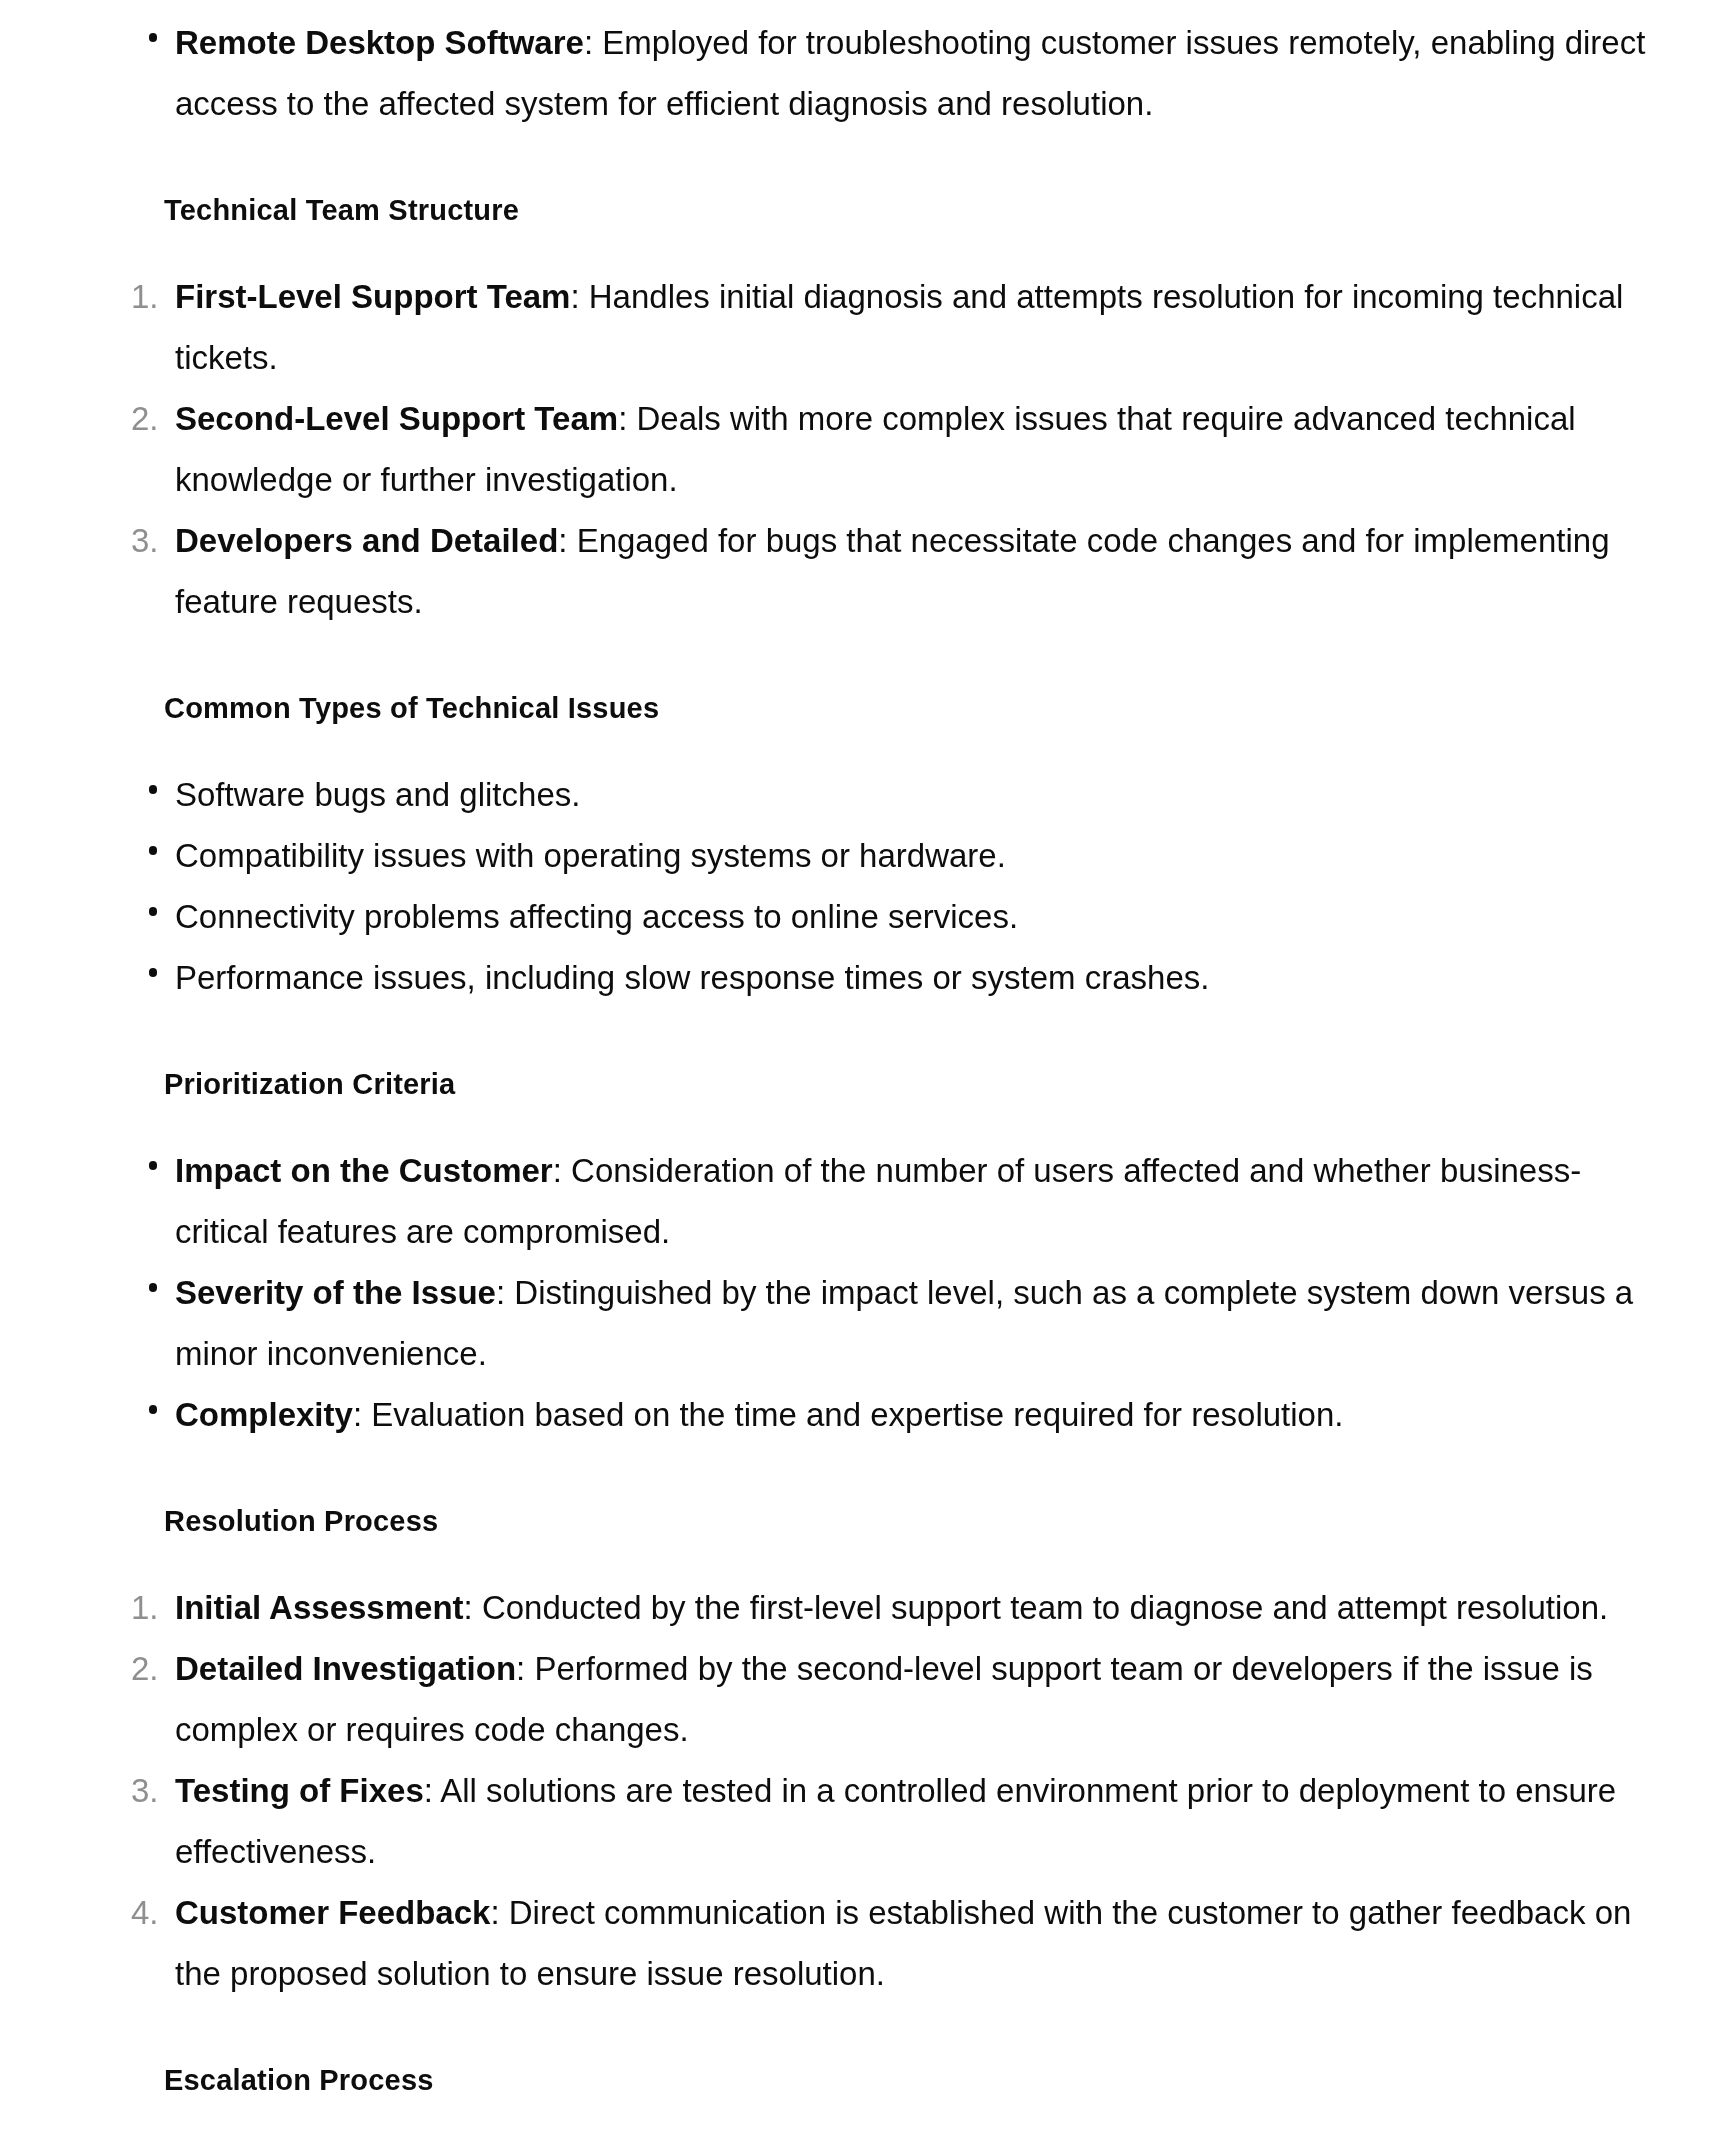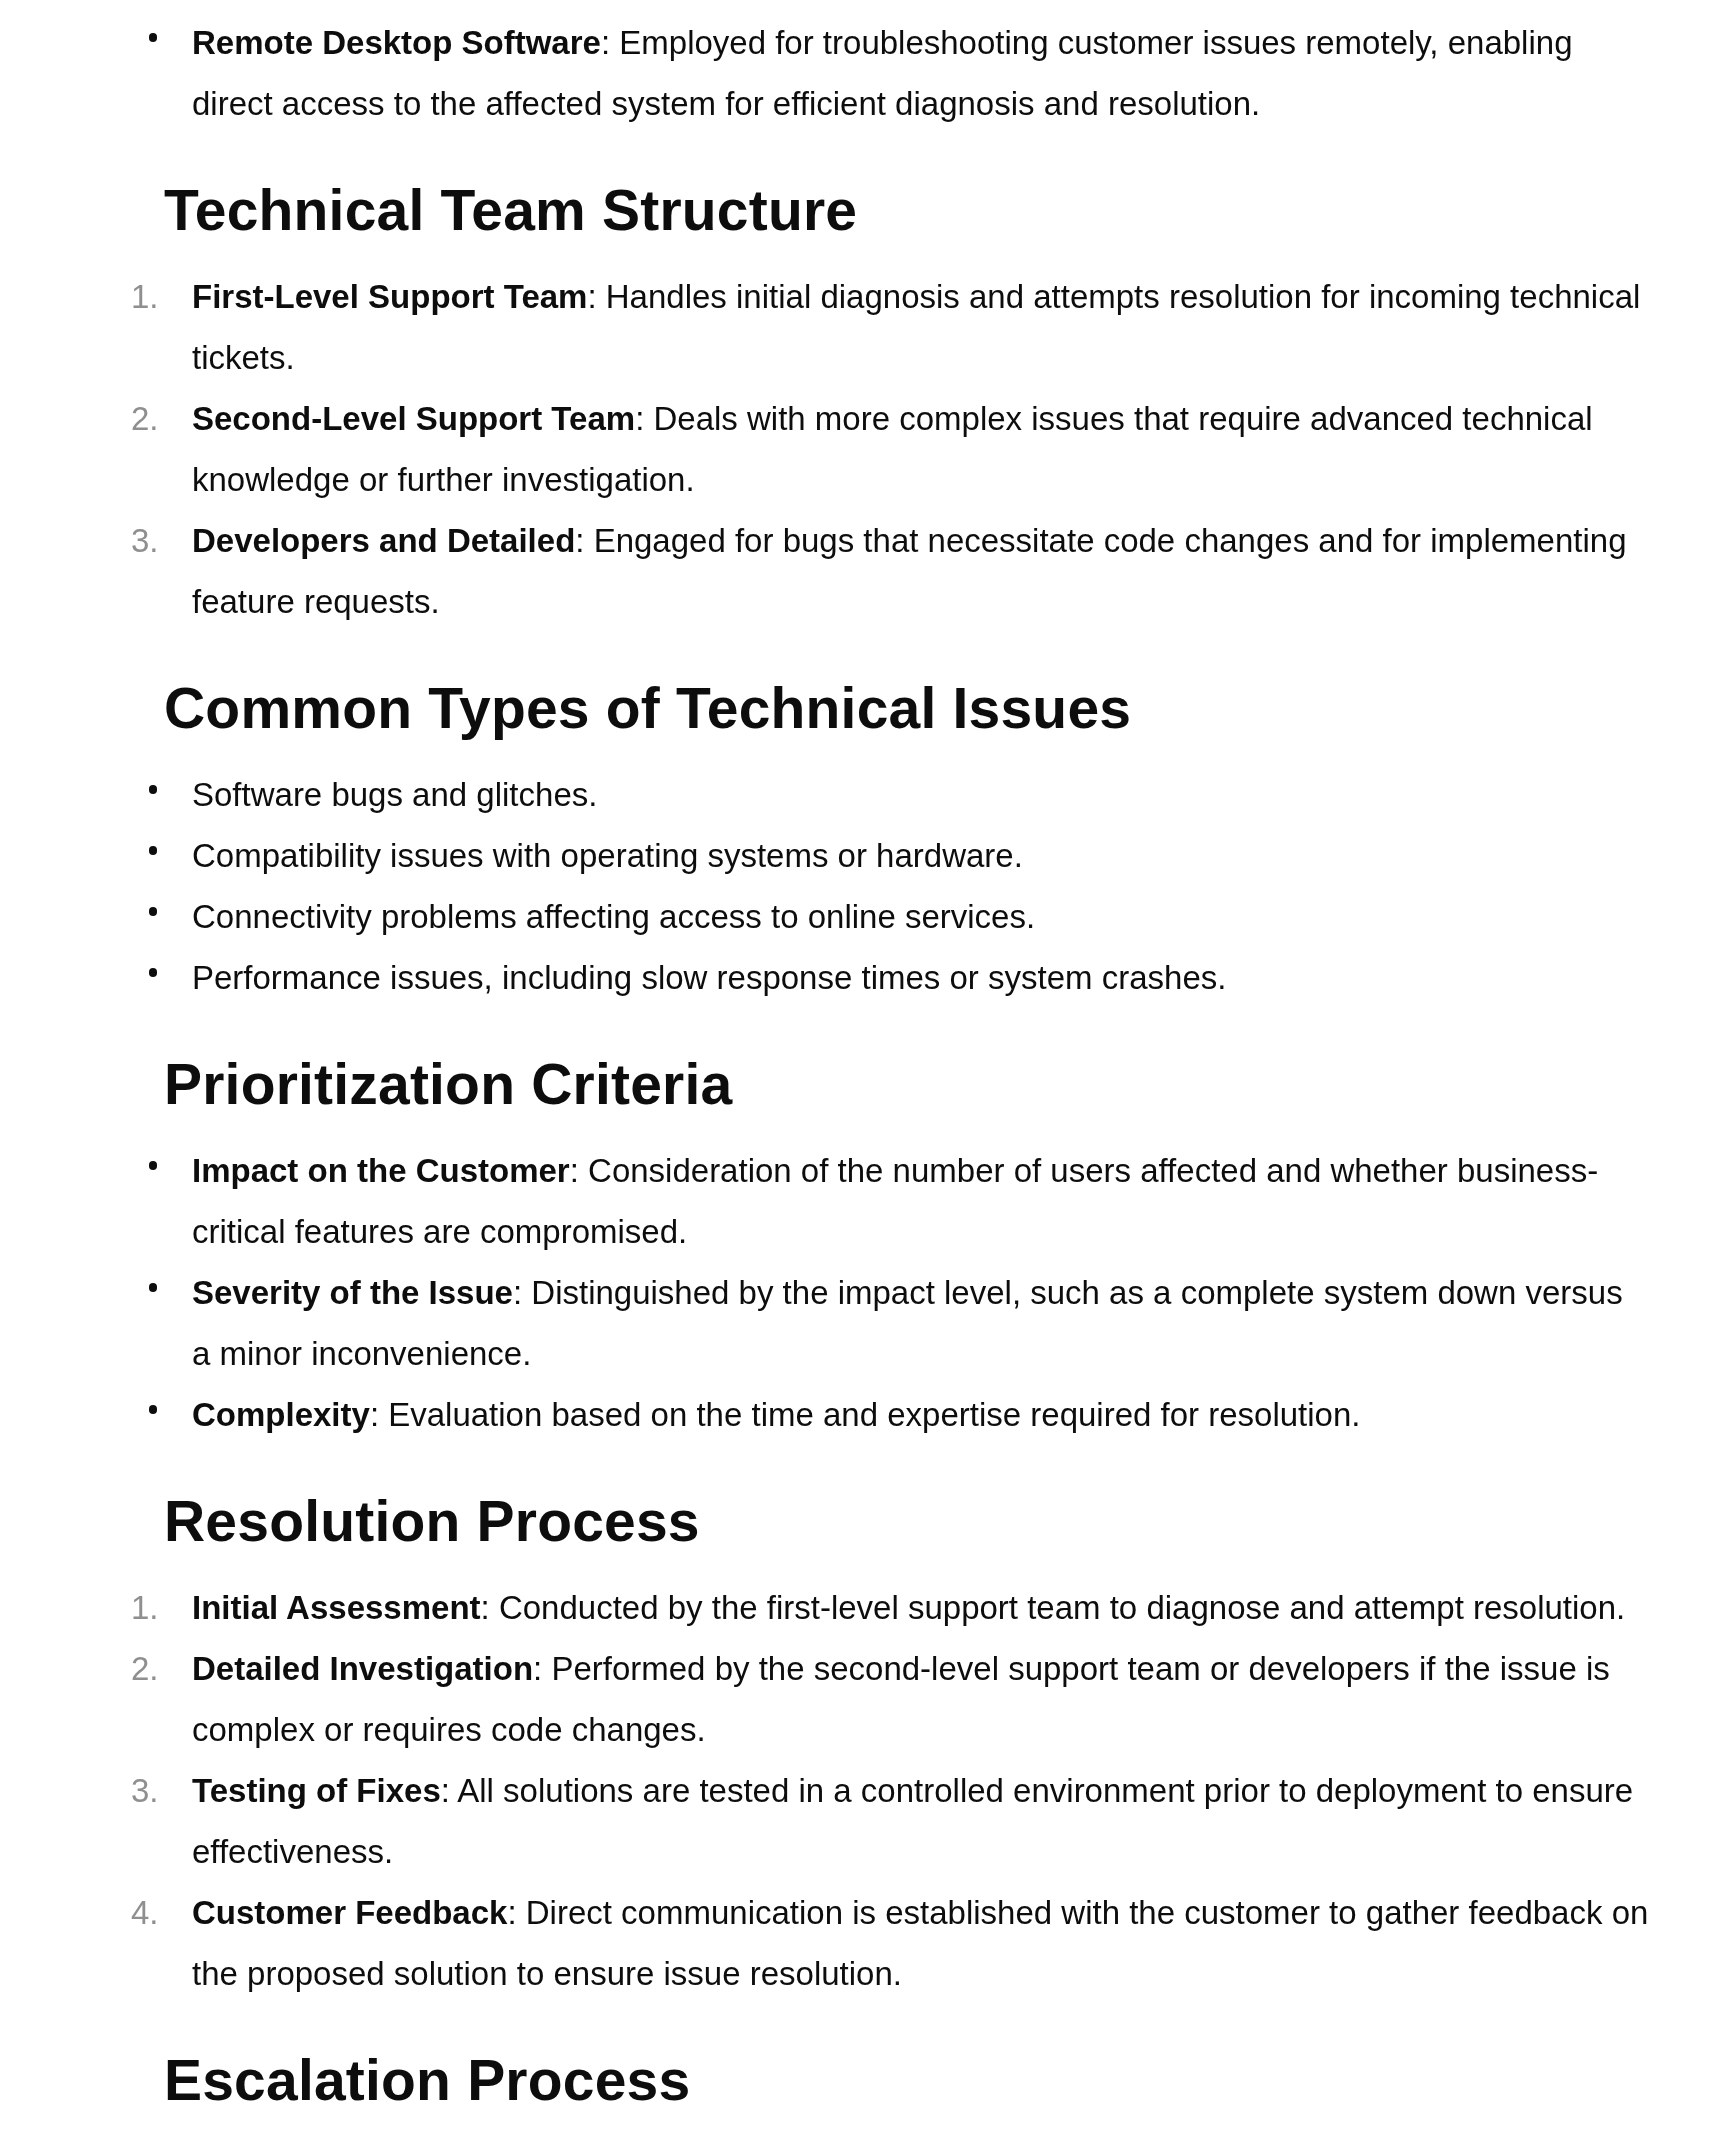--- a/index.html
+++ b/index.html
@@ -13,21 +13,21 @@
     -webkit-font-smoothing: antialiased;
   }
   .content {
     width: 1649px;
     padding-left: 131px;
     padding-top: 12px;
     font-size: 33px;
     line-height: 61px;
   }
   h3.sec-heading {
-    font-size: 57px;
+    font-size: 29px;
     line-height: 56px;
     font-weight: 700;
     color: #0d0d0d;
     margin: 48px 0 28px 33px;
     letter-spacing: 0.2px;
   }
   ul.doc-list, ol.doc-list {
     list-style: none;
     margin: 0;
     padding: 0;
@@ -52,21 +52,20 @@
   .dot {
     width: 8.6px;
     height: 8.6px;
     border-radius: 50%;
     background: #0d0d0d;
     margin-top: 21px;
   }
   .txt {
     flex: 1 1 auto;
     min-width: 0;
-    margin-left: 17px;
   }
   .txt strong { font-weight: 700; }
 </style>
 </head>
 <body>
 
 <div class="content">
 
   <ul class="doc-list">
     <li class="li">

